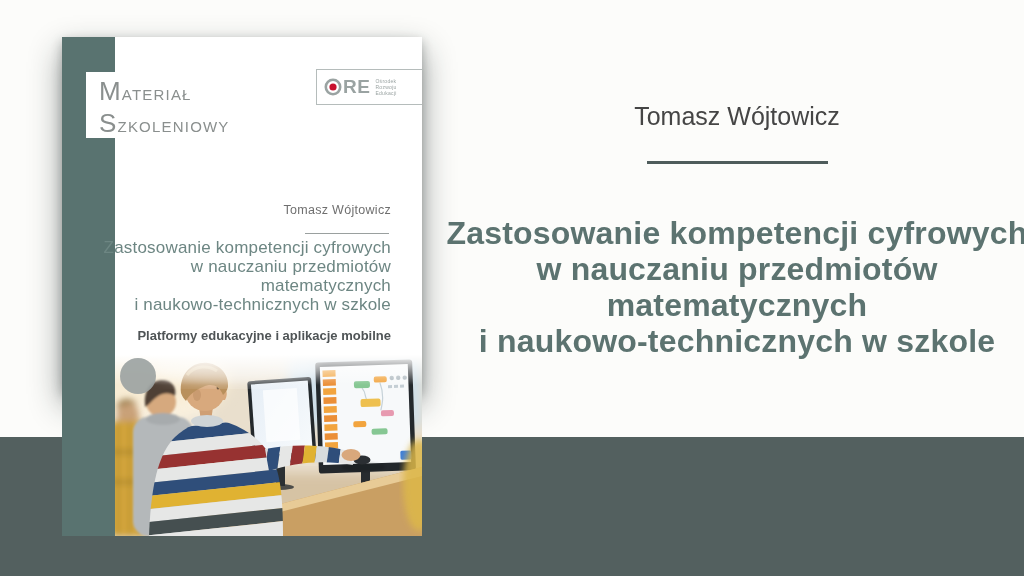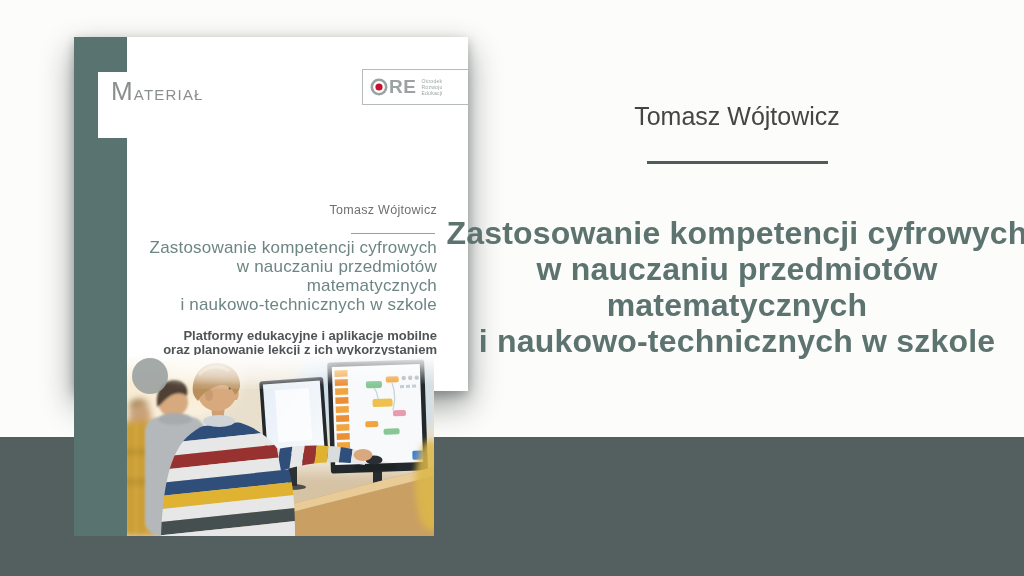--- a/index.html
+++ b/index.html
@@ -7,24 +7,23 @@
     width:1024px;height:576px;position:relative;overflow:hidden;
     background:var(--c-background,#fcfcfa);
     font-family:"Liberation Sans",sans-serif;
   }
   .band{
     position:absolute;left:0;top:437px;width:1024px;height:139px;
     background:var(--c-bottom-band,#53605f);
   }
   
   .book{
-    position:absolute;left:74px;top:37px;width:360px;height:354px;
+    position:absolute;left:62px;top:37px;width:360px;height:354px;
     background:#ffffff;
     box-shadow:0 14px 30px rgba(25,35,35,.45), 0 4px 10px rgba(25,35,35,.28);
-    padding-left:34px;
   }
   .strip{
     position:absolute;left:0;top:0;width:53px;height:499px;
     background:var(--c-cover-strip,#597370);
   }
   .ms-label{
     position:absolute;left:24px;top:35px;width:160px;height:66px;
     background:#ffffff;color:var(--c-label-text,#8a8f8e);
     padding:5px 0 0 13px;box-sizing:border-box;
   }
@@ -72,20 +71,21 @@
 </head>
 <body>
 
 <div class="band"></div>
 
 <div class="book">
   <div class="strip"></div>
 
   <div class="ms-label">
     <div class="ms-line"><span class="ms-initial">M</span><span>ATERIAŁ</span></div>
+    <div class="ms-line"><span class="ms-initial">S</span><span>ZKOLENIOWY</span></div>
   </div>
 
   <div class="ore-box">
     <span class="ore-acronym">
       <svg width="18" height="18" viewBox="0 0 18 18">
         <circle cx="9" cy="9" r="7.2" fill="none" stroke="#9aa3a2" stroke-width="2.6"></circle>
         <circle cx="9" cy="9" r="3.6" fill="#c8102e"></circle>
       </svg>
         <span>RE</span>
     </span>
@@ -101,21 +101,20 @@
 
   <div class="cover-title">
     <div>Zastosowanie kompetencji cyfrowych</div>
     <div>w nauczaniu przedmiotów</div>
     <div>matematycznych</div>
     <div>i naukowo-technicznych w szkole</div>
   </div>
 
   <div class="cover-subtitle">
     <div>Platformy edukacyjne i aplikacje mobilne</div>
-    <div>oraz planowanie lekcji z ich wykorzystaniem</div>
   </div>
 
   <div class="photo">
     <svg width="307" height="181" viewBox="0 0 307 181">
       <defs>
         <linearGradient id="scr" x1="0" y1="0" x2="1" y2="1">
           <stop offset="0" stop-color="#e6eef6"></stop>
             <stop offset="1" stop-color="#f7fafc"></stop>
         </linearGradient>
         <linearGradient id="topFade" x1="0" y1="0" x2="0" y2="1">

